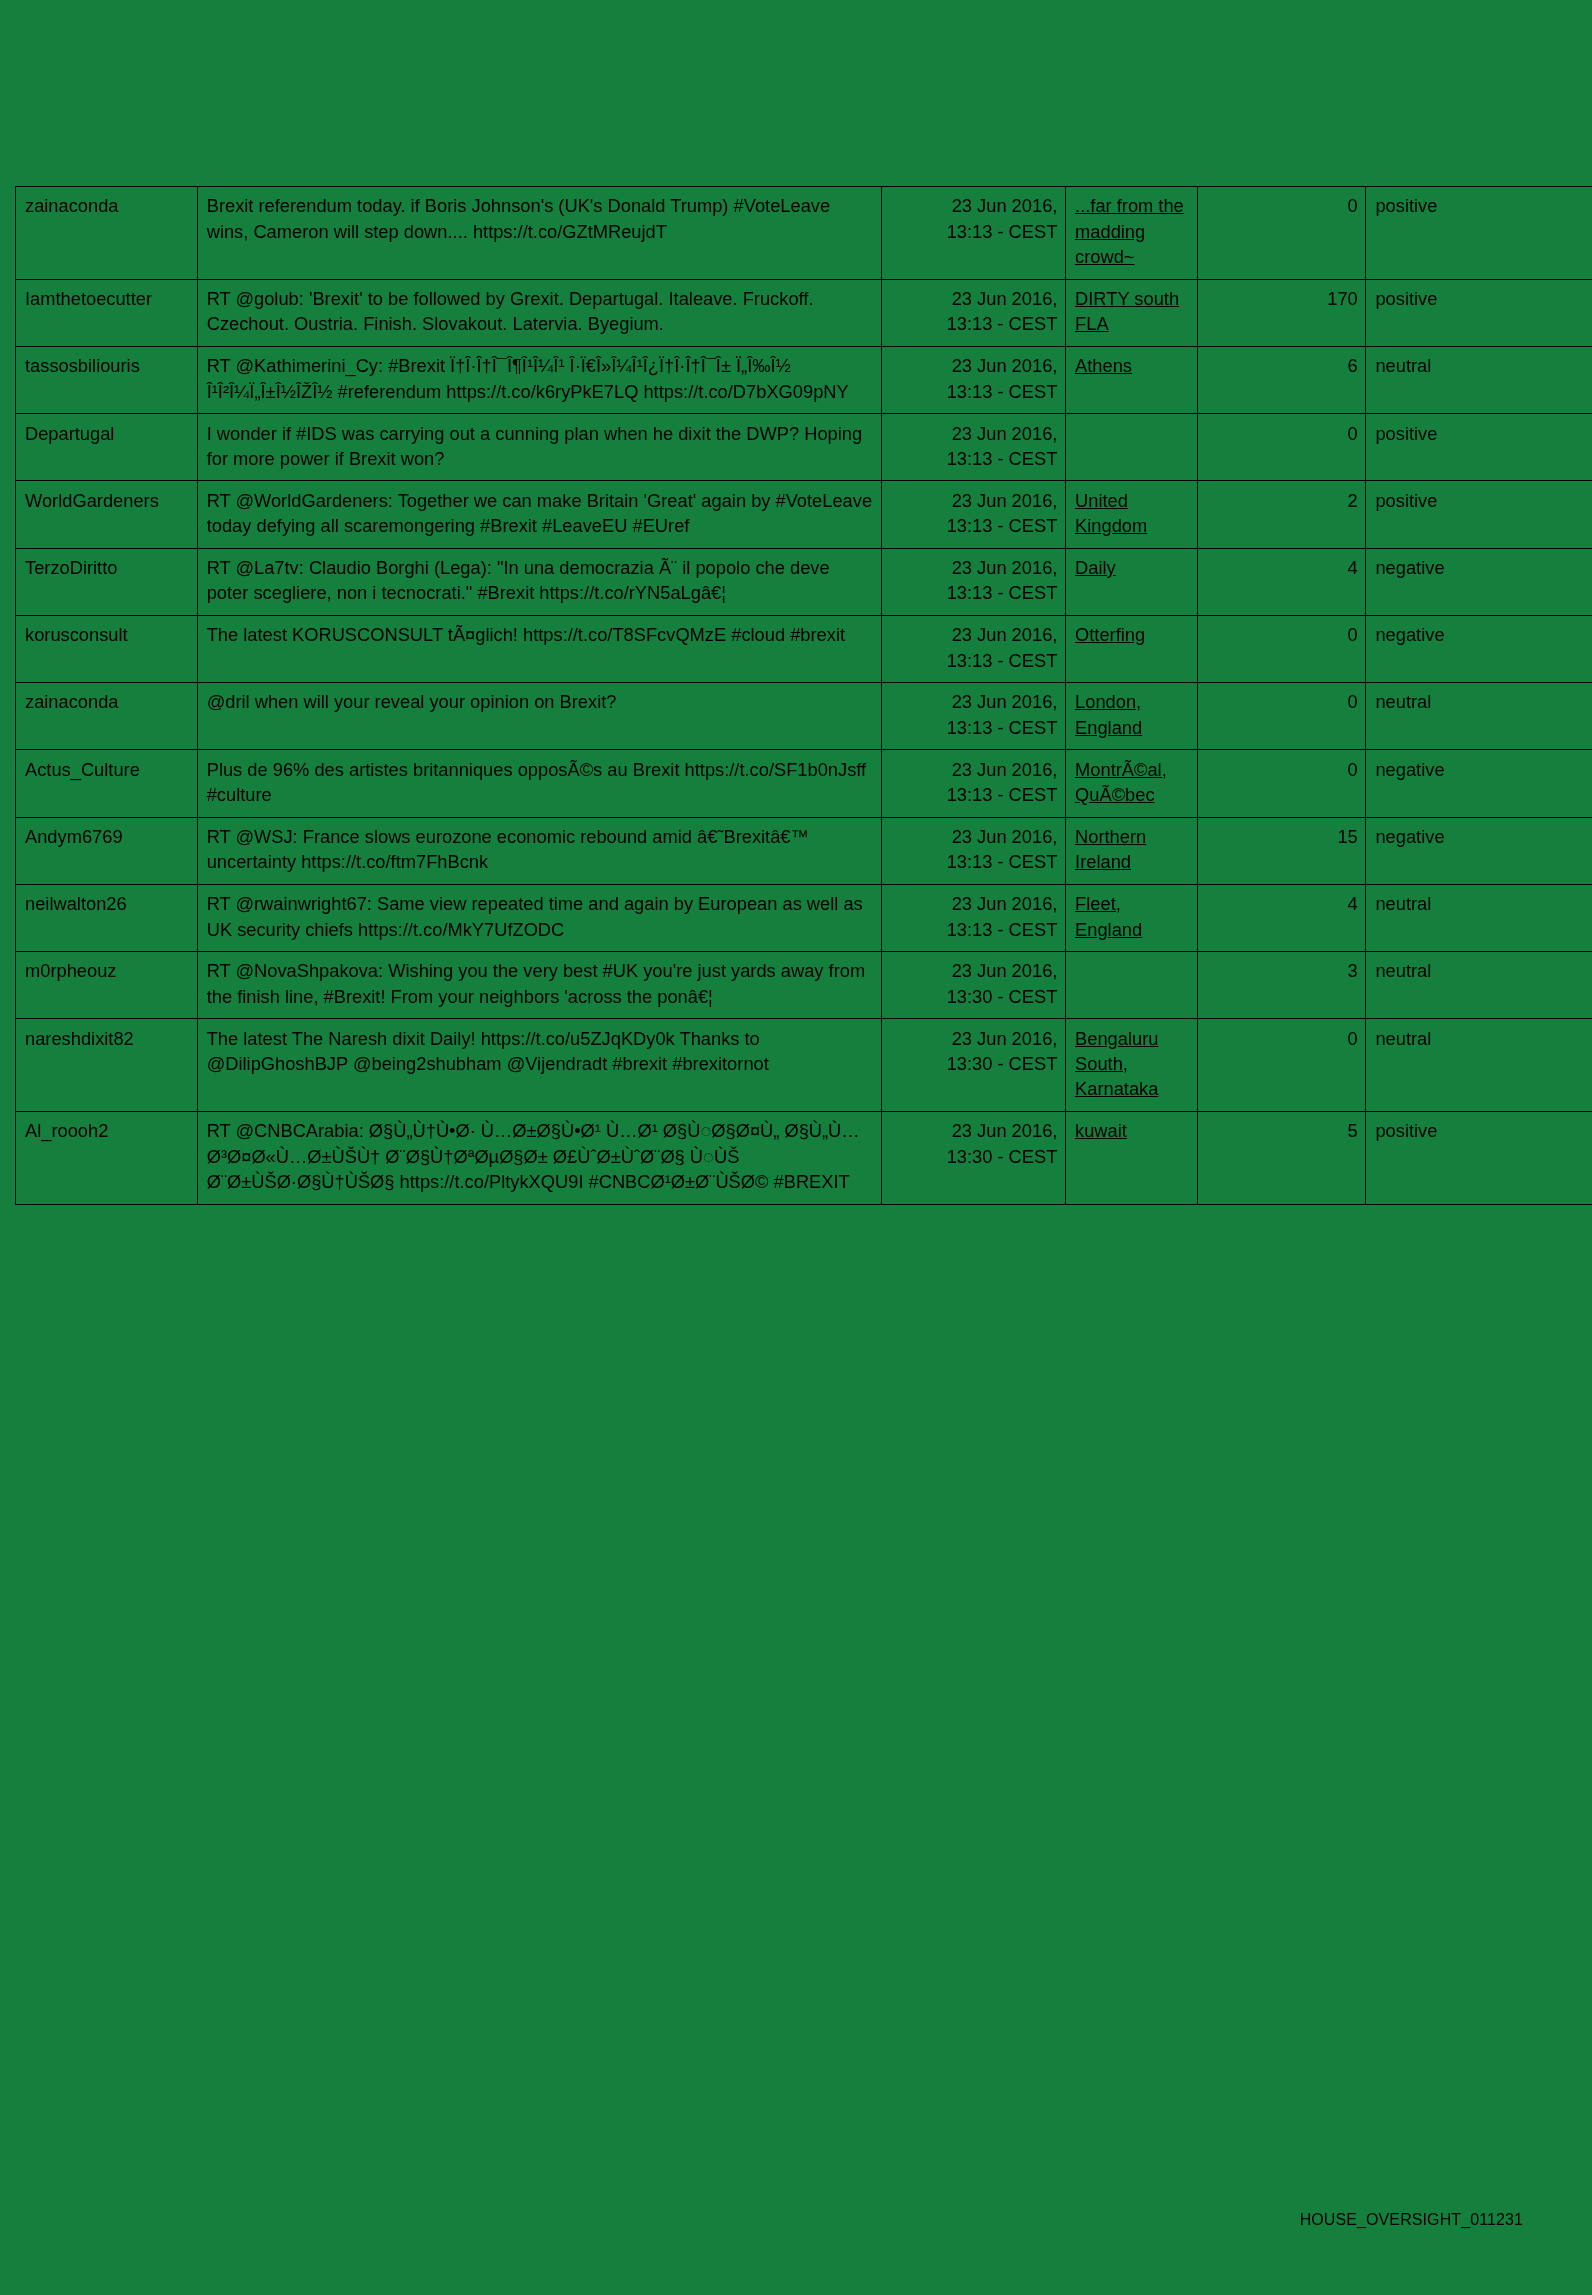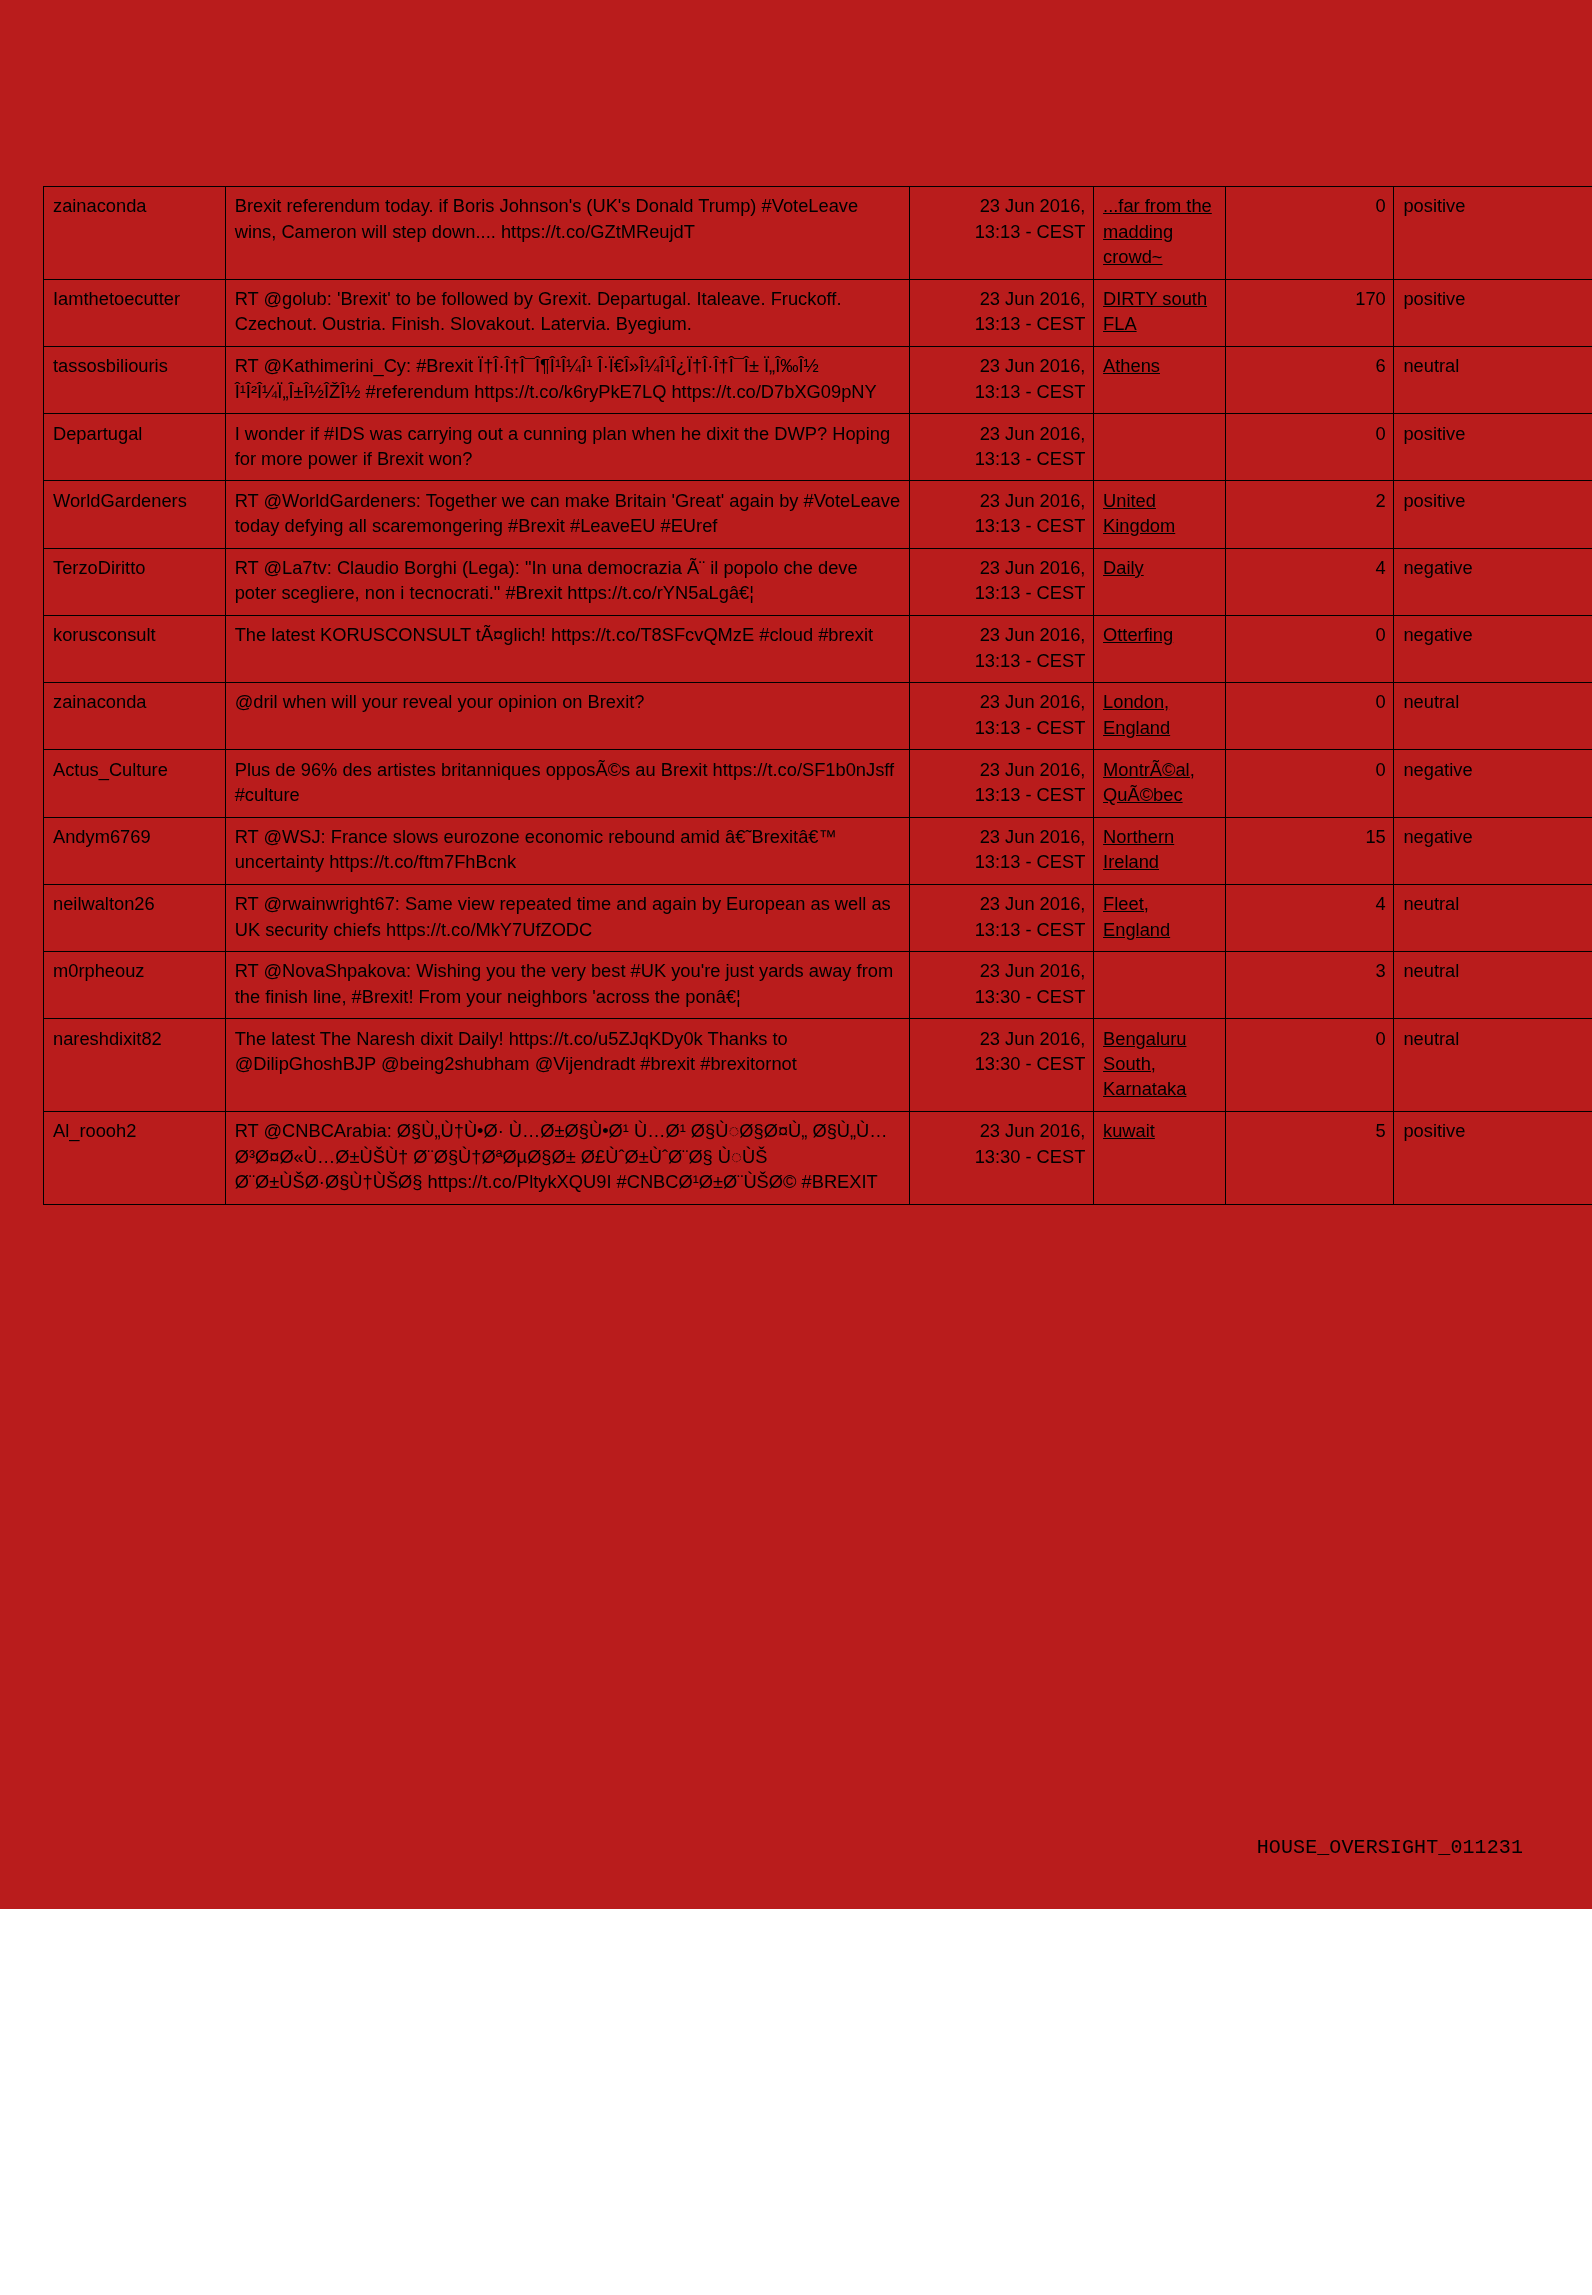--- a/index.html
+++ b/index.html
@@ -13,24 +13,24 @@
     font-family: "Liberation Sans", sans-serif;
     color: #000000;
     position: relative;
     overflow: hidden;
   }
   .page {
     position: absolute;
     left: 0;
     top: 0;
     width: 1592px;
-    height: 1909px;
-    background: #b91c1c;
+    height: 2295px;
+    background: #15803d;
     box-sizing: border-box;
-    padding: 186px 71px 0 30px;
+    padding: 186px 71px 0 2px;
   }
   table.doc-table {
     border-collapse: collapse;
     table-layout: fixed;
     width: 1566px;
     margin: 0 0 0 13px;
   }
   table.doc-table td {
     border: 1.3px solid #000000;
     vertical-align: top;
@@ -42,24 +42,24 @@
   }
   td.c-user   { width: 164px; }
   td.c-text   { width: 667px; }
   td.c-date   { width: 166px; text-align: right; white-space: pre-line; }
   td.c-loc    { width: 114px; text-decoration: underline; }
   td.c-count  { width: 151px; text-align: right; padding-right: 13px; }
   td.c-sent   { width: 225px; padding-left: 14px; }
   .footer {
     position: absolute;
     right: 69px;
-    bottom: 50px;
-    font-size: 20px;
+    bottom: 66px;
+    font-size: 16px;
     letter-spacing: 0.1px;
-    font-family: Liberation Mono, monospace;
+    font-family: Liberation Sans, sans-serif;
   }
 </style>
 </head>
 <body>
 
 <div class="page">
   <table class="doc-table">
     <tbody>
 
       <tr>

